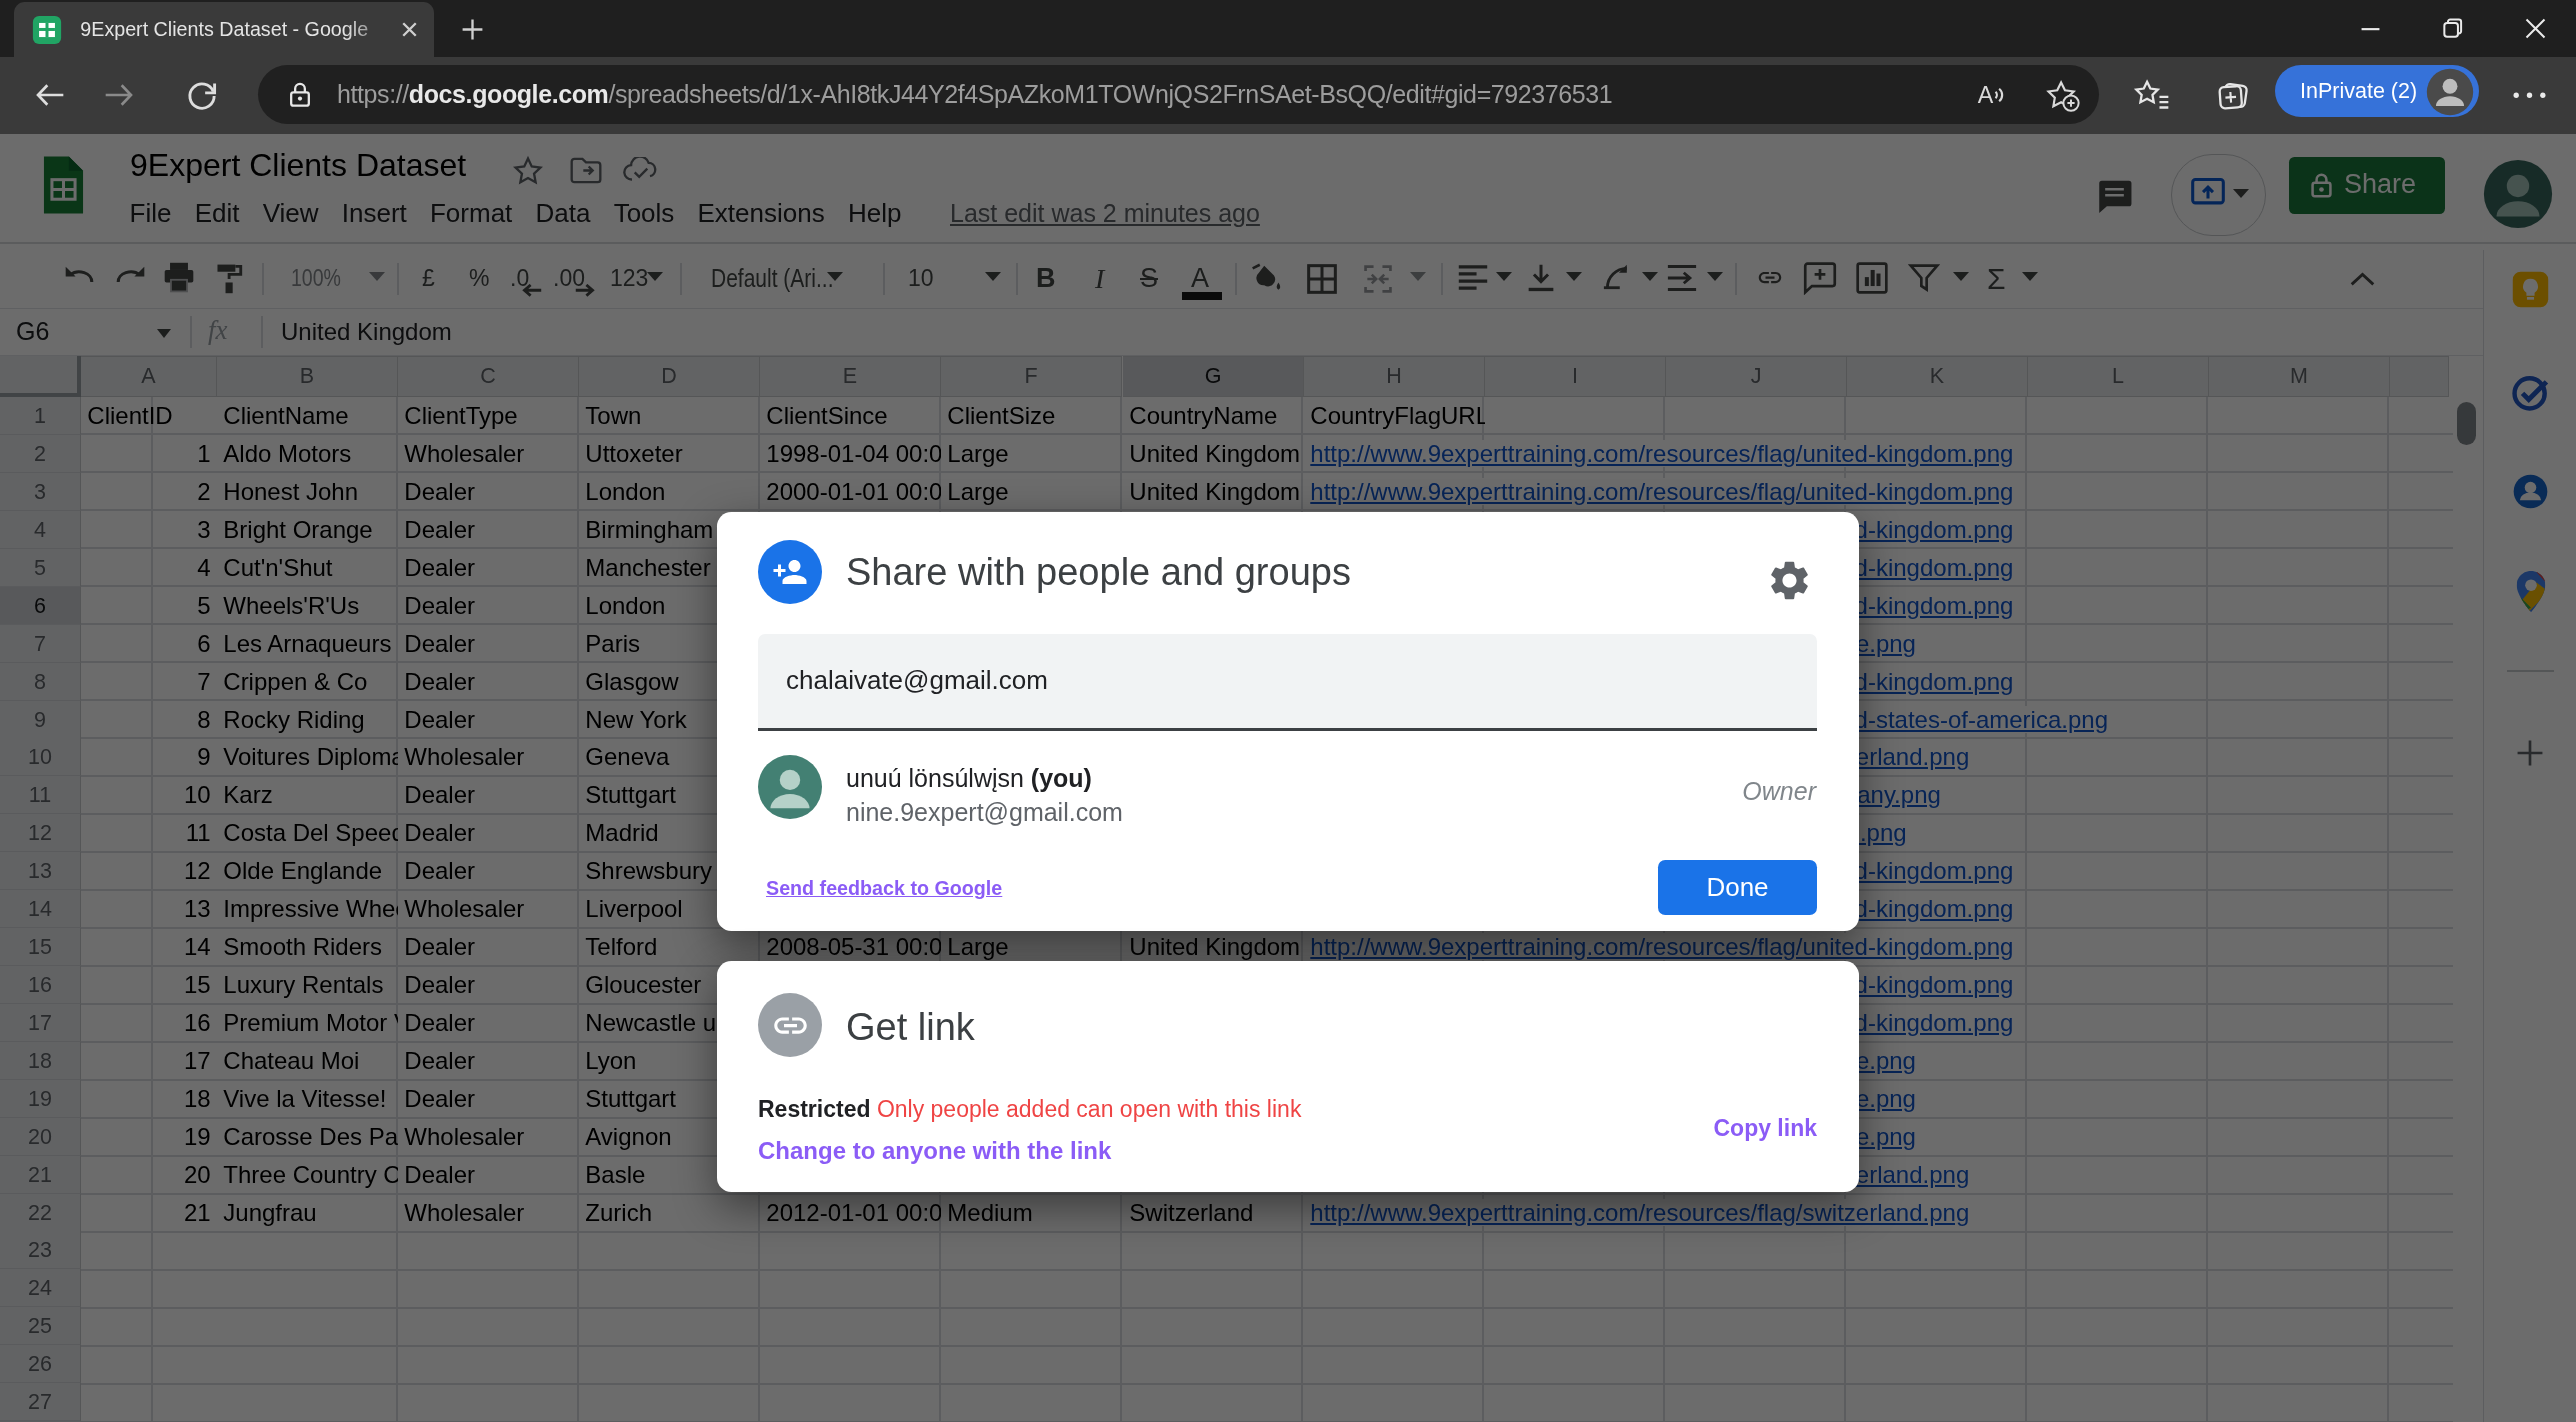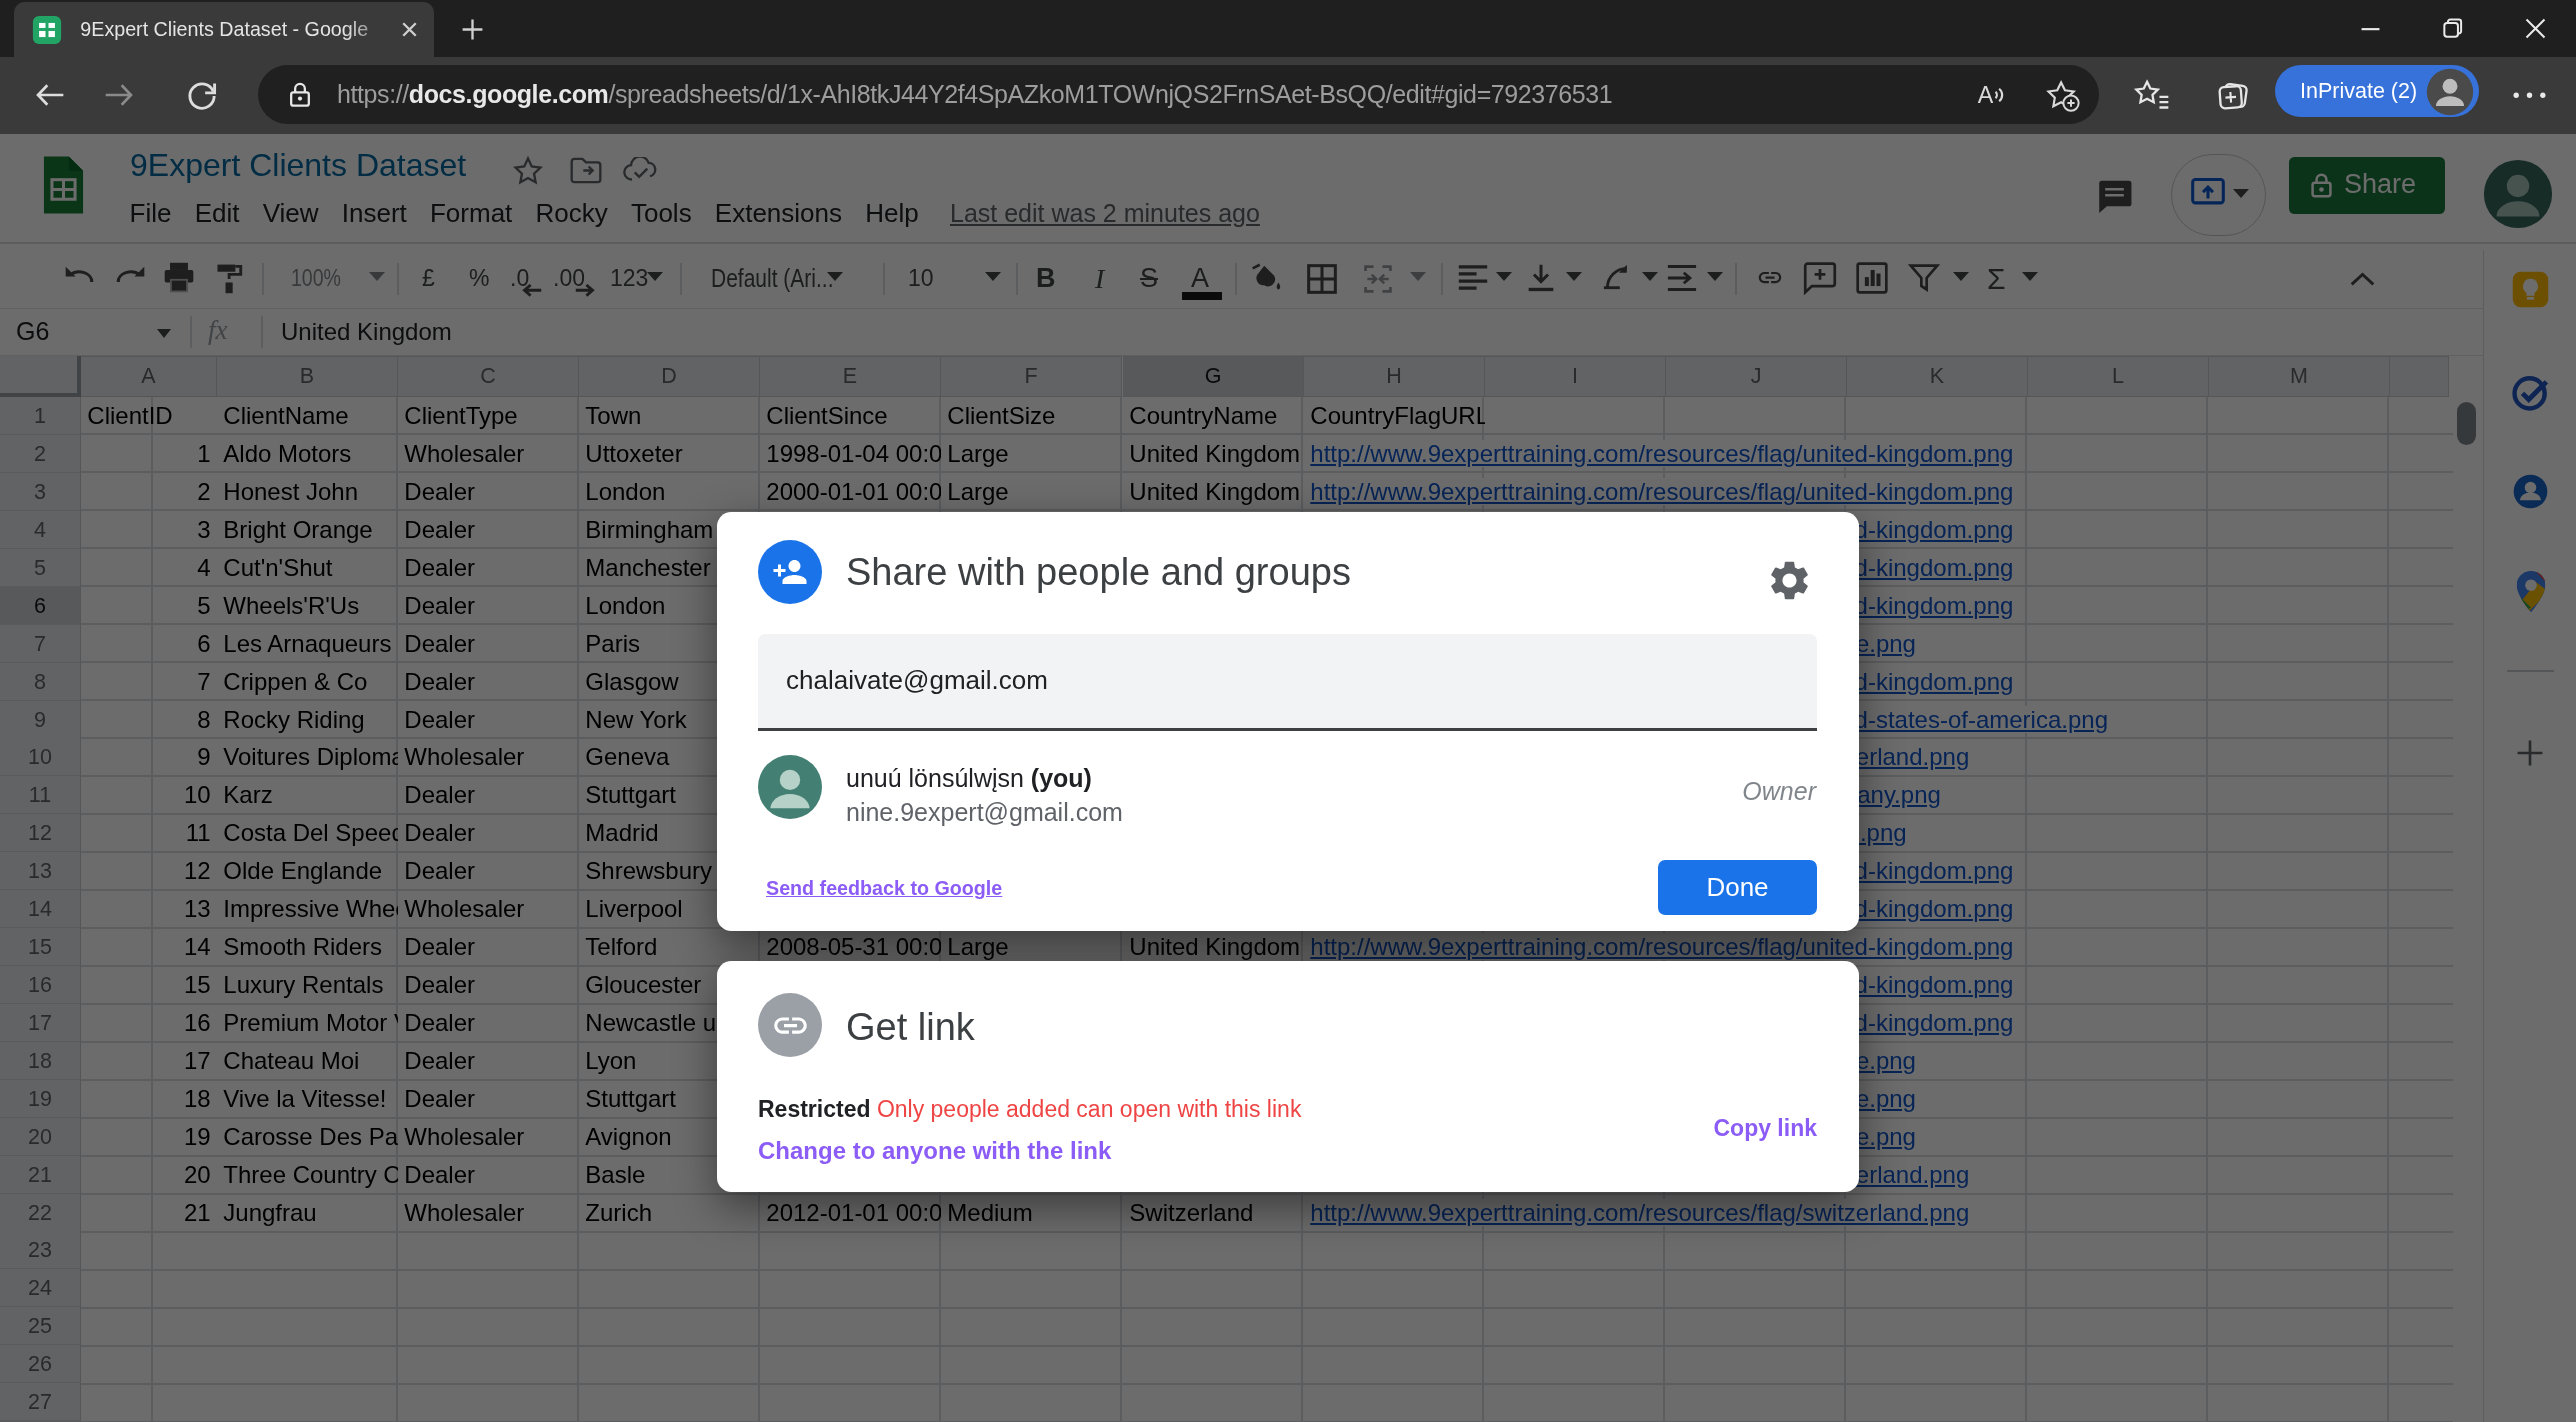--- a/index.html
+++ b/index.html
@@ -20,21 +20,21 @@
 #urltext { position:absolute; left:79px; top:15px; font-size:25px; color:#9d9d9d; white-space:nowrap; letter-spacing:-0.4px; }
 #urltext b { color:#e8e8e8; font-weight:bold; }
 #inprivate { position:absolute; left:2275px; top:8px; width:204px; height:52px; background:#3672d9;
   border-radius:26px; color:#fff; font-size:21.5px; line-height:52px; padding-left:25px; }
 
 
 #page { position:absolute; left:0; top:134px; width:2576px; height:1288px; background:#fff; }
 
 
 #shead { position:absolute; left:0; top:0; width:2576px; height:139px; background:#fff; }
-#stitle { position:absolute; left:130px; top:12.5px; font-size:32px; color:#0369a1; }
+#stitle { position:absolute; left:130px; top:12.5px; font-size:32px; color:#000000; }
 #smenu { position:absolute; left:118px; top:58px; height:43px; display:flex; font-size:26px; color:#202124; }
 #smenu div { padding:0 11.6px; line-height:43px; }
 #lastedit { position:absolute; left:950px; top:58px; line-height:43px; font-size:25px; color:#5f6368;
   text-decoration:underline; }
 
 
 #stoolbar { position:absolute; left:0; top:116px; width:2576px; height:59px; background:#fff;
   border-bottom:1.8px solid #e0e3e7; }
 .ttxt { position:absolute; top:0; height:57px; line-height:57px; font-size:23px; color:#444746; transform-origin:0 50%; }
 .tdiv { position:absolute; top:12.5px; width:1.8px; height:32px; background:#dadce0; }
@@ -199,21 +199,21 @@
     <svg class="abs" style="left:623px;top:23px" width="36" height="27" viewBox="0 0 40 30">
       <path d="M10 25 a8 8 0 0 1 -1 -16 a10 10 0 0 1 19.5 -2.5 a7.5 7.5 0 0 1 1.5 14.8" fill="none" stroke="#5f6368" stroke-width="2.6"></path>
       <path d="M13 17 l5 5 9 -9" fill="none" stroke="#5f6368" stroke-width="2.6"></path>
     </svg>
     <div id="smenu">
           <div>File</div>
           <div>Edit</div>
           <div>View</div>
           <div>Insert</div>
           <div>Format</div>
-          <div>Rocky</div>
+          <div>Data</div>
           <div>Tools</div>
           <div>Extensions</div>
           <div>Help</div>
         </div>
     <div id="lastedit">Last edit was 2 minutes ago</div>
     <svg class="abs" style="left:2095px;top:43px" width="39" height="38" viewBox="0 0 46 44">
       <path d="M6 4 h34 a3 3 0 0 1 3 3 v24 a3 3 0 0 1 -3 3 h-26 l-9 8 v-35 a3 3 0 0 1 3 -3z" fill="#454746"></path>
       <path d="M12 14 h22 M12 21 h22" stroke="#fff" stroke-width="3"></path>
     </svg>
     <div class="abs" style="left:2171px;top:19.7px;width:95px;height:82px;border:1.8px solid #c6c9cc;border-radius:41px"></div>

